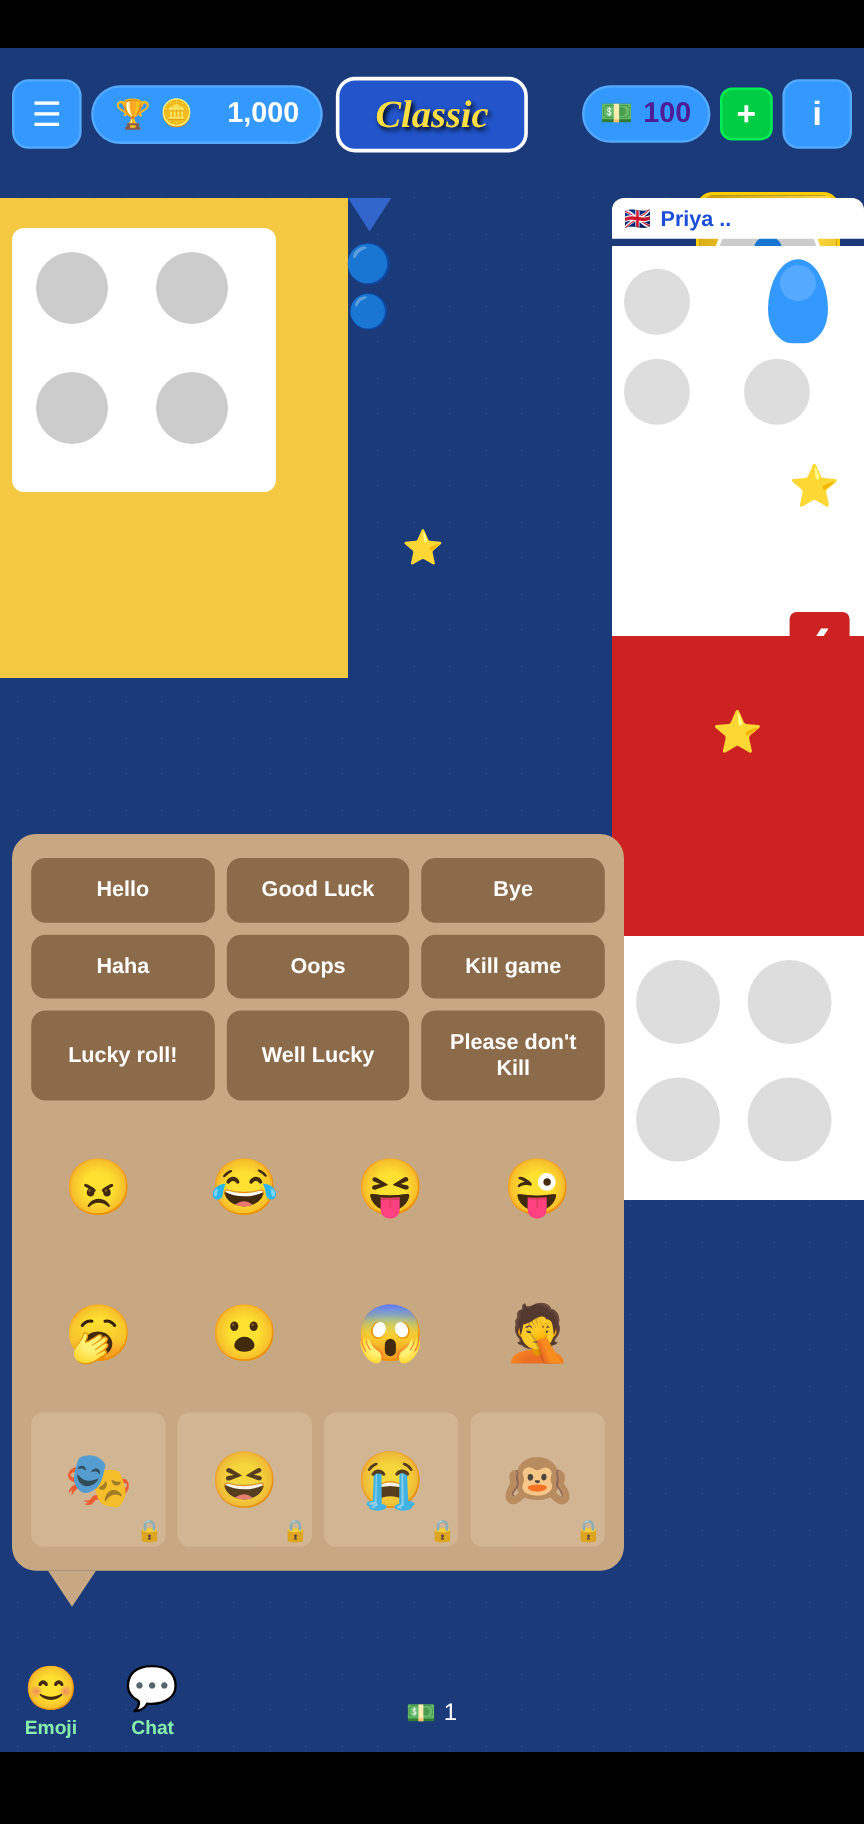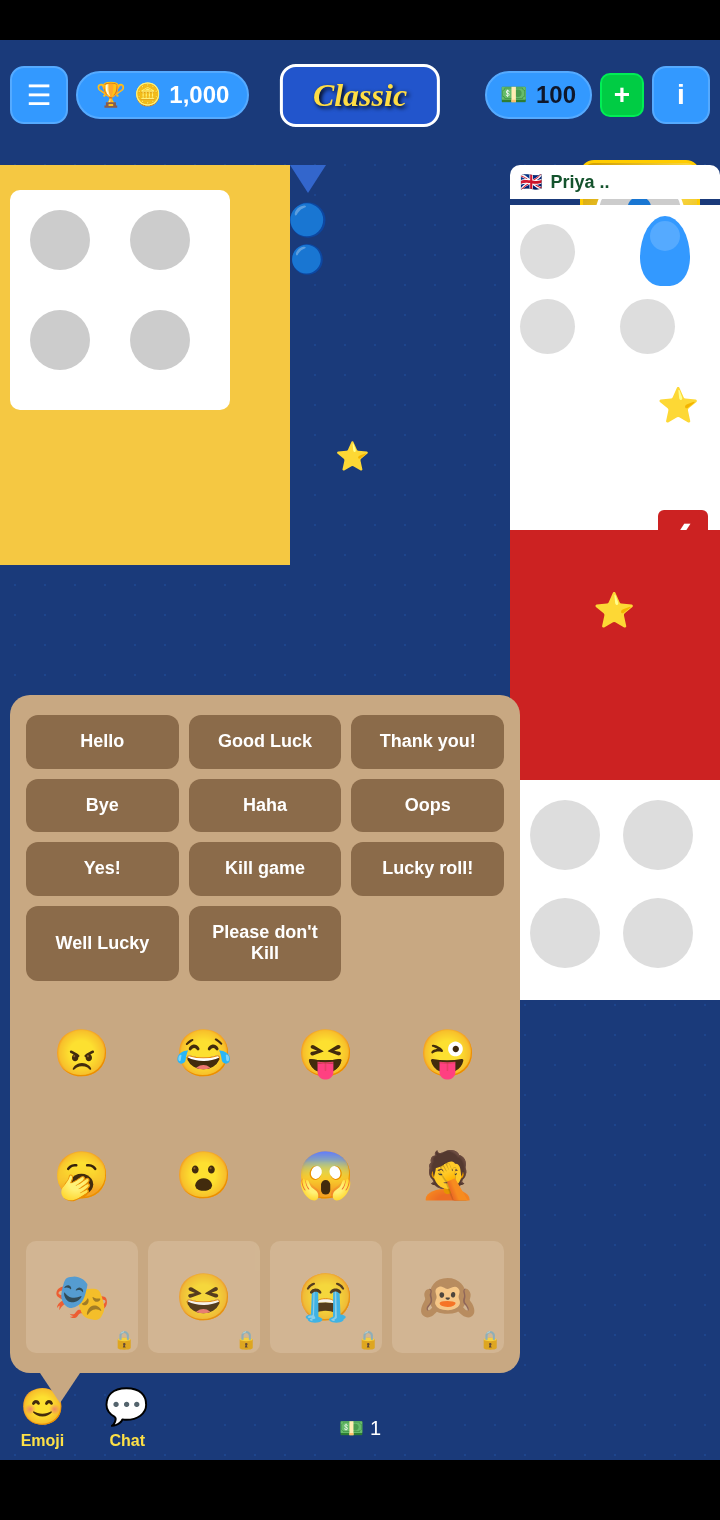--- a/index.html
+++ b/index.html
@@ -54,21 +54,21 @@
       background: #3399ff;
       border-radius: 30px;
       padding: 8px 18px;
       display: flex;
       align-items: center;
       gap: 8px;
       border: 2px solid #55aaff;
     }
     .trophy-icon { font-size: 24px; }
     .coin-icon { font-size: 22px; }
-    .coins-text { color: white; font-size: 24px; font-weight: bold; }
+    .coins-text { color: white; font-size: 24px; font-weight: bold; margin-left: 20px; }
 
     .classic-logo {
       position: absolute;
       left: 50%;
       transform: translateX(-50%);
       background: #2255cc;
       border-radius: 16px;
       padding: 10px 30px;
       border: 3px solid #ffffff;
     }
@@ -90,21 +90,21 @@
     .cash-badge {
       background: #3399ff;
       border-radius: 30px;
       padding: 8px 14px;
       display: flex;
       align-items: center;
       gap: 8px;
       border: 2px solid #55aaff;
     }
     .cash-icon { font-size: 22px; }
-    .cash-text { color: #0f172a; font-size: 24px; font-weight: bold; }
+    .cash-text { color: #4c1d95; font-size: 24px; font-weight: bold; }
 
     .add-btn {
       width: 44px; height: 44px;
       background: #00cc44;
       border-radius: 10px;
       display: flex; align-items: center; justify-content: center;
       font-size: 28px; color: white; font-weight: bold;
       cursor: pointer;
       border: 2px solid #00ee55;
     }
@@ -184,21 +184,21 @@
     .player-info-top {
       position: absolute;
       top: 165px; right: 0;
       width: 210px;
       background: white;
       border-radius: 10px 10px 0 0;
       padding: 6px 10px;
       display: flex; align-items: center; gap: 8px;
     }
     .flag-icon { font-size: 18px; }
-    .player-name { font-size: 18px; font-weight: bold; color: #14532d; }
+    .player-name { font-size: 18px; font-weight: bold; color: #1d4ed8; }
 
     .player-token-area {
       position: absolute;
       top: 205px; right: 0;
       width: 210px; height: 160px;
       background: white;
       border-radius: 0;
       padding: 10px;
       display: grid;
       grid-template-columns: 1fr 1fr;
@@ -287,21 +287,21 @@
     }
 
     .nav-item {
       display: flex;
       flex-direction: column;
       align-items: center;
       padding: 10px 20px;
       cursor: pointer;
     }
     .nav-icon { font-size: 36px; }
-    .nav-label { color: #fde047; font-size: 16px; font-weight: bold; margin-top: 4px; }
+    .nav-label { color: #86efac; font-size: 16px; font-weight: bold; margin-top: 4px; }
 
     
     .cash-counter {
       position: absolute;
       bottom: 80px;
       left: 50%;
       transform: translateX(-50%);
       display: flex; align-items: center; gap: 6px;
       color: white;
       font-size: 20px;
@@ -457,27 +457,25 @@
   <div class="wc"></div>
   <div class="wc"></div>
   <div class="wc"></div>
 </div>
 
 <div class="chat-panel">
   <div class="chat-buttons-grid">
 
     <button class="chat-btn">Hello</button>
     <button class="chat-btn">Good Luck</button>
-    <button class="chat-btn">Thank you!</button>
 
     <button class="chat-btn">Bye</button>
     <button class="chat-btn">Haha</button>
     <button class="chat-btn">Oops</button>
 
-    <button class="chat-btn">Yes!</button>
     <button class="chat-btn">Kill game</button>
     <button class="chat-btn">Lucky roll!</button>
 
     <button class="chat-btn">Well Lucky</button>
     <button class="chat-btn" style="line-height:1.2;">Please don't Kill</button>
   </div>
 
   <div class="emoji-grid">
     <div class="emoji-item">😠</div>
     <div class="emoji-item">😂</div>

